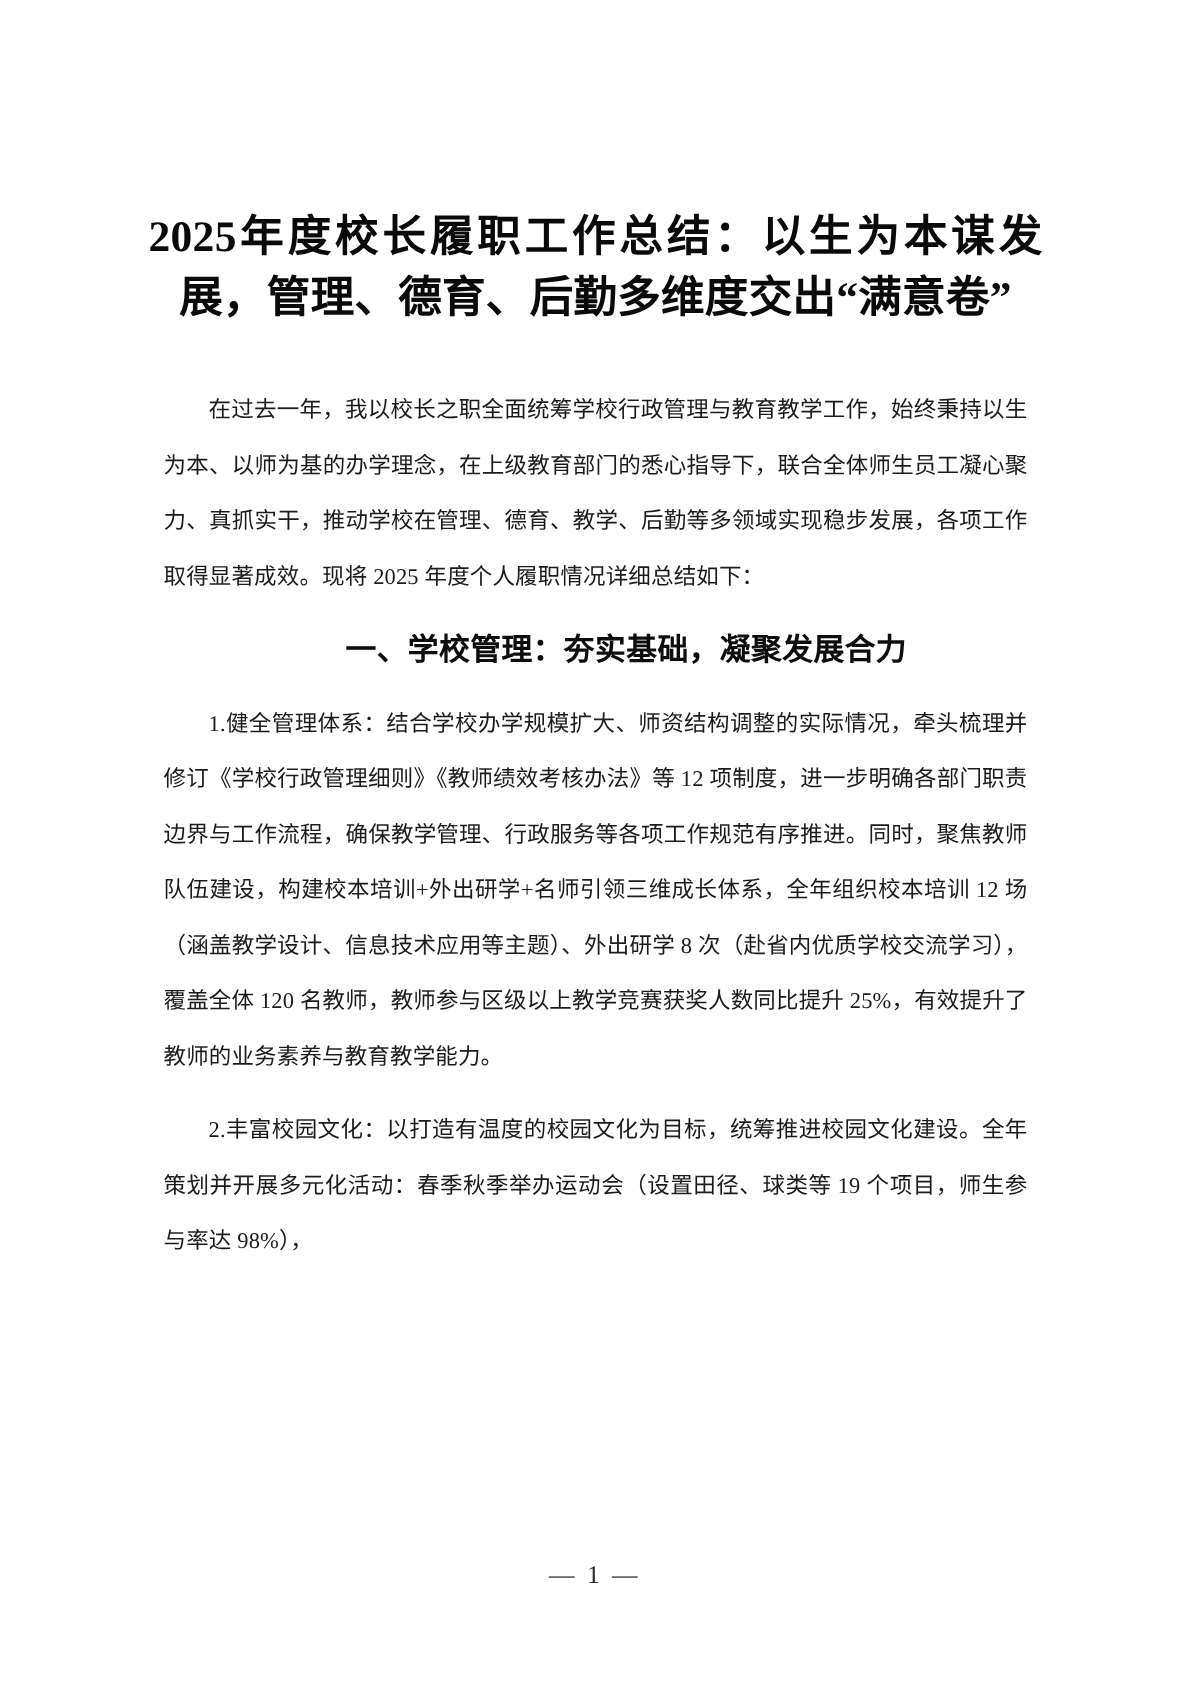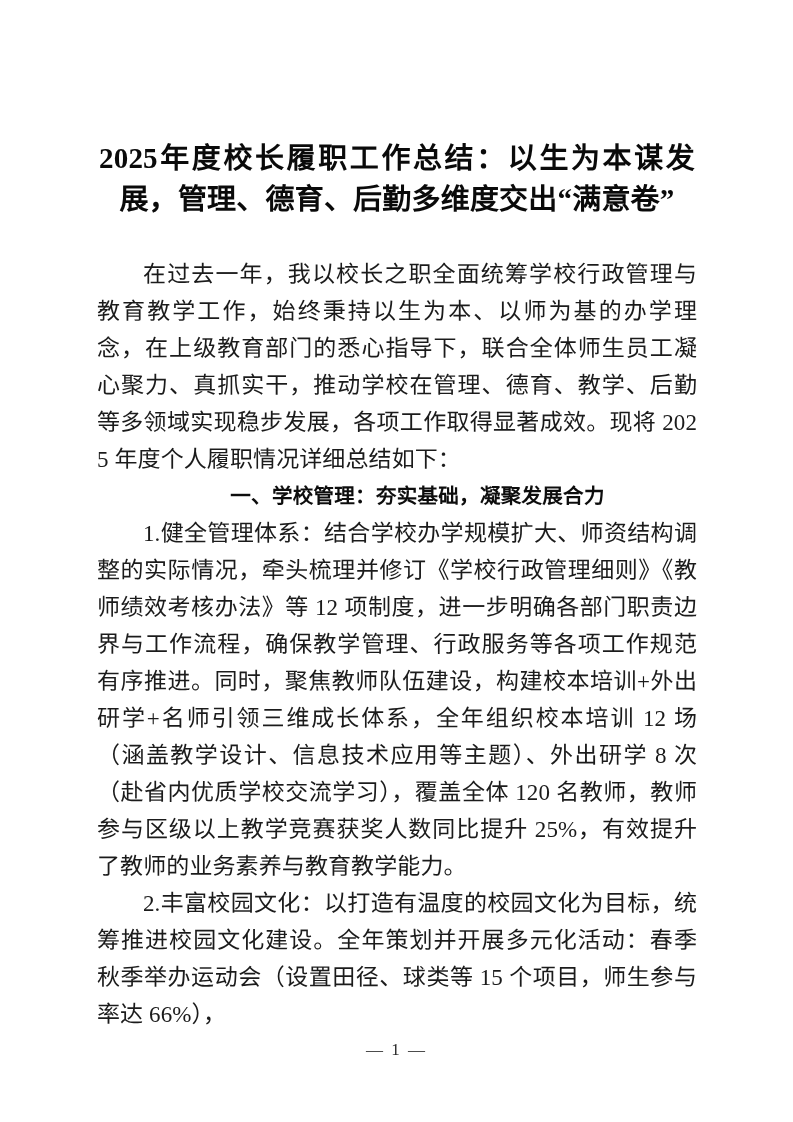--- a/index.html
+++ b/index.html
@@ -50,23 +50,23 @@
     text-align-last: center;
     word-break: break-all;
   }
 
   
   .body-block {
     margin-top: 36px;
   }
 
   p.para {
-    margin: 0;
+    margin: 12px;
     font-family: "Liberation Serif", "DejaVu Serif", serif;
-    font-size: 23px;
+    font-size: 15px;
     line-height: 37px;
     text-align: justify;
     text-align-last: left;
     text-indent: 2em;
     word-break: break-all;
     letter-spacing: 0.1px;
     color: #1b1b1b;
   }
 
   p.heading {
@@ -106,20 +106,20 @@
     <h1 class="doc-title">2025年度校长履职工作总结：以生为本谋发展，管理、德育、后勤多维度交出“满意卷”</h1>
 
     <div class="body-block">
 
       <p class="para">在过去一年，我以校长之职全面统筹学校行政管理与教育教学工作，始终秉持以生为本、以师为基的办学理念，在上级教育部门的悉心指导下，联合全体师生员工凝心聚力、真抓实干，推动学校在管理、德育、教学、后勤等多领域实现稳步发展，各项工作取得显著成效。现将 2025 年度个人履职情况详细总结如下：</p>
 
       <p class="heading">一、学校管理：夯实基础，凝聚发展合力</p>
 
       <p class="para">1.健全管理体系：结合学校办学规模扩大、师资结构调整的实际情况，牵头梳理并修订《学校行政管理细则》《教师绩效考核办法》等 12 项制度，进一步明确各部门职责边界与工作流程，确保教学管理、行政服务等各项工作规范有序推进。同时，聚焦教师队伍建设，构建校本培训+外出研学+名师引领三维成长体系，全年组织校本培训 12 场（涵盖教学设计、信息技术应用等主题）、外出研学 8 次（赴省内优质学校交流学习），覆盖全体 120 名教师，教师参与区级以上教学竞赛获奖人数同比提升 25%，有效提升了教师的业务素养与教育教学能力。</p>
 
-      <p class="para">2.丰富校园文化：以打造有温度的校园文化为目标，统筹推进校园文化建设。全年策划并开展多元化活动：春季秋季举办运动会（设置田径、球类等 15 个项目，师生参与率达 66%），</p>
+      <p class="para">2.丰富校园文化：以打造有温度的校园文化为目标，统筹推进校园文化建设。全年策划并开展多元化活动：春季秋季举办运动会（设置田径、球类等 19 个项目，师生参与率达 98%），</p>
 
     </div>
   </div>
 
   <div class="page-footer">— 1 —</div>
 
 </div>
 
 </body></html>

